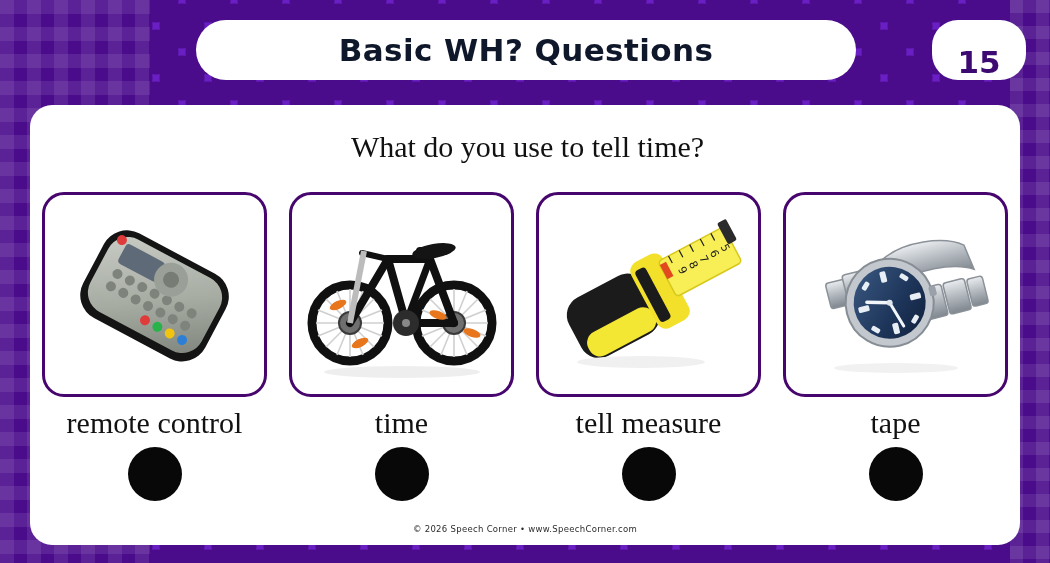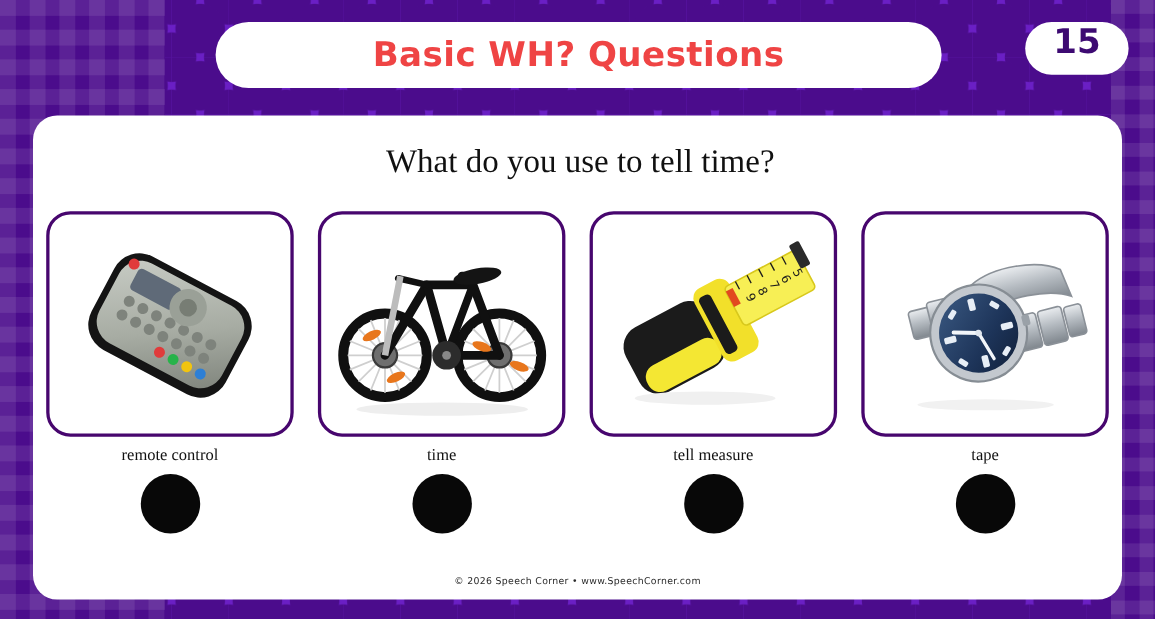--- a/index.html
+++ b/index.html
@@ -63,31 +63,31 @@
     display: flex;
     align-items: center;
     justify-content: center;
     z-index: 5;
   }
   .header-title {
     font-family: "DejaVu Sans", sans-serif;
     font-weight: bold;
     font-size: 31px;
     letter-spacing: .4px;
-    color: #ef4444;
+    color: #0f172a;
   }
 
   .badge {
     position: absolute;
     left: 932px; top: 20px;
-    width: 94px; height: 48px;
+    width: 94px; height: 60px;
     background: #ffffff;
     border-radius: 26px;
     display: flex;
-    align-items: flex-start;
+    align-items: flex-end;
     justify-content: center;
     z-index: 5;
   }
   .badge-number {
     font-family: "DejaVu Sans", sans-serif;
     font-weight: bold;
     font-size: 31px;
     color: #3d0a72;
   }
 
@@ -135,21 +135,21 @@
     display: flex;
     align-items: center;
     justify-content: center;
     overflow: hidden;
   }
   .pic-frame svg { display: block; }
 
   .choice-label {
     margin-top: 9px;
     font-family: "Liberation Serif", serif;
-    font-size: 15px;
+    font-size: 30px;
     color: #111111;
     line-height: 1.1;
   }
   .answer-dot {
     margin-top: 8px;
     width: 54px;
     height: 54px;
     border-radius: 50%;
     background: #080808;
   }

